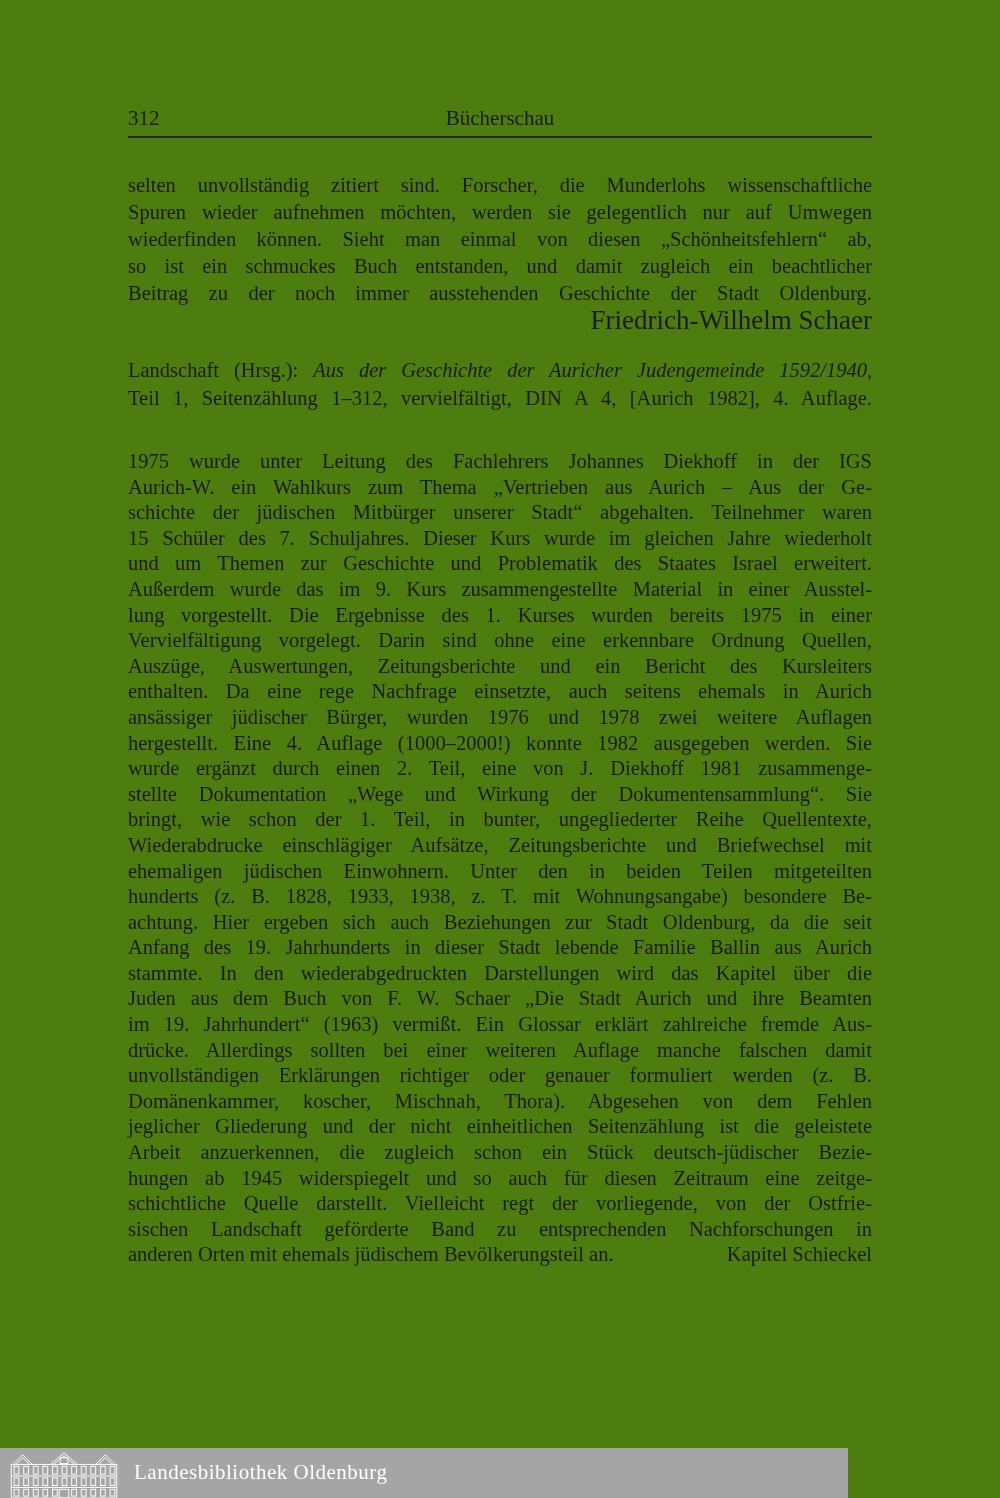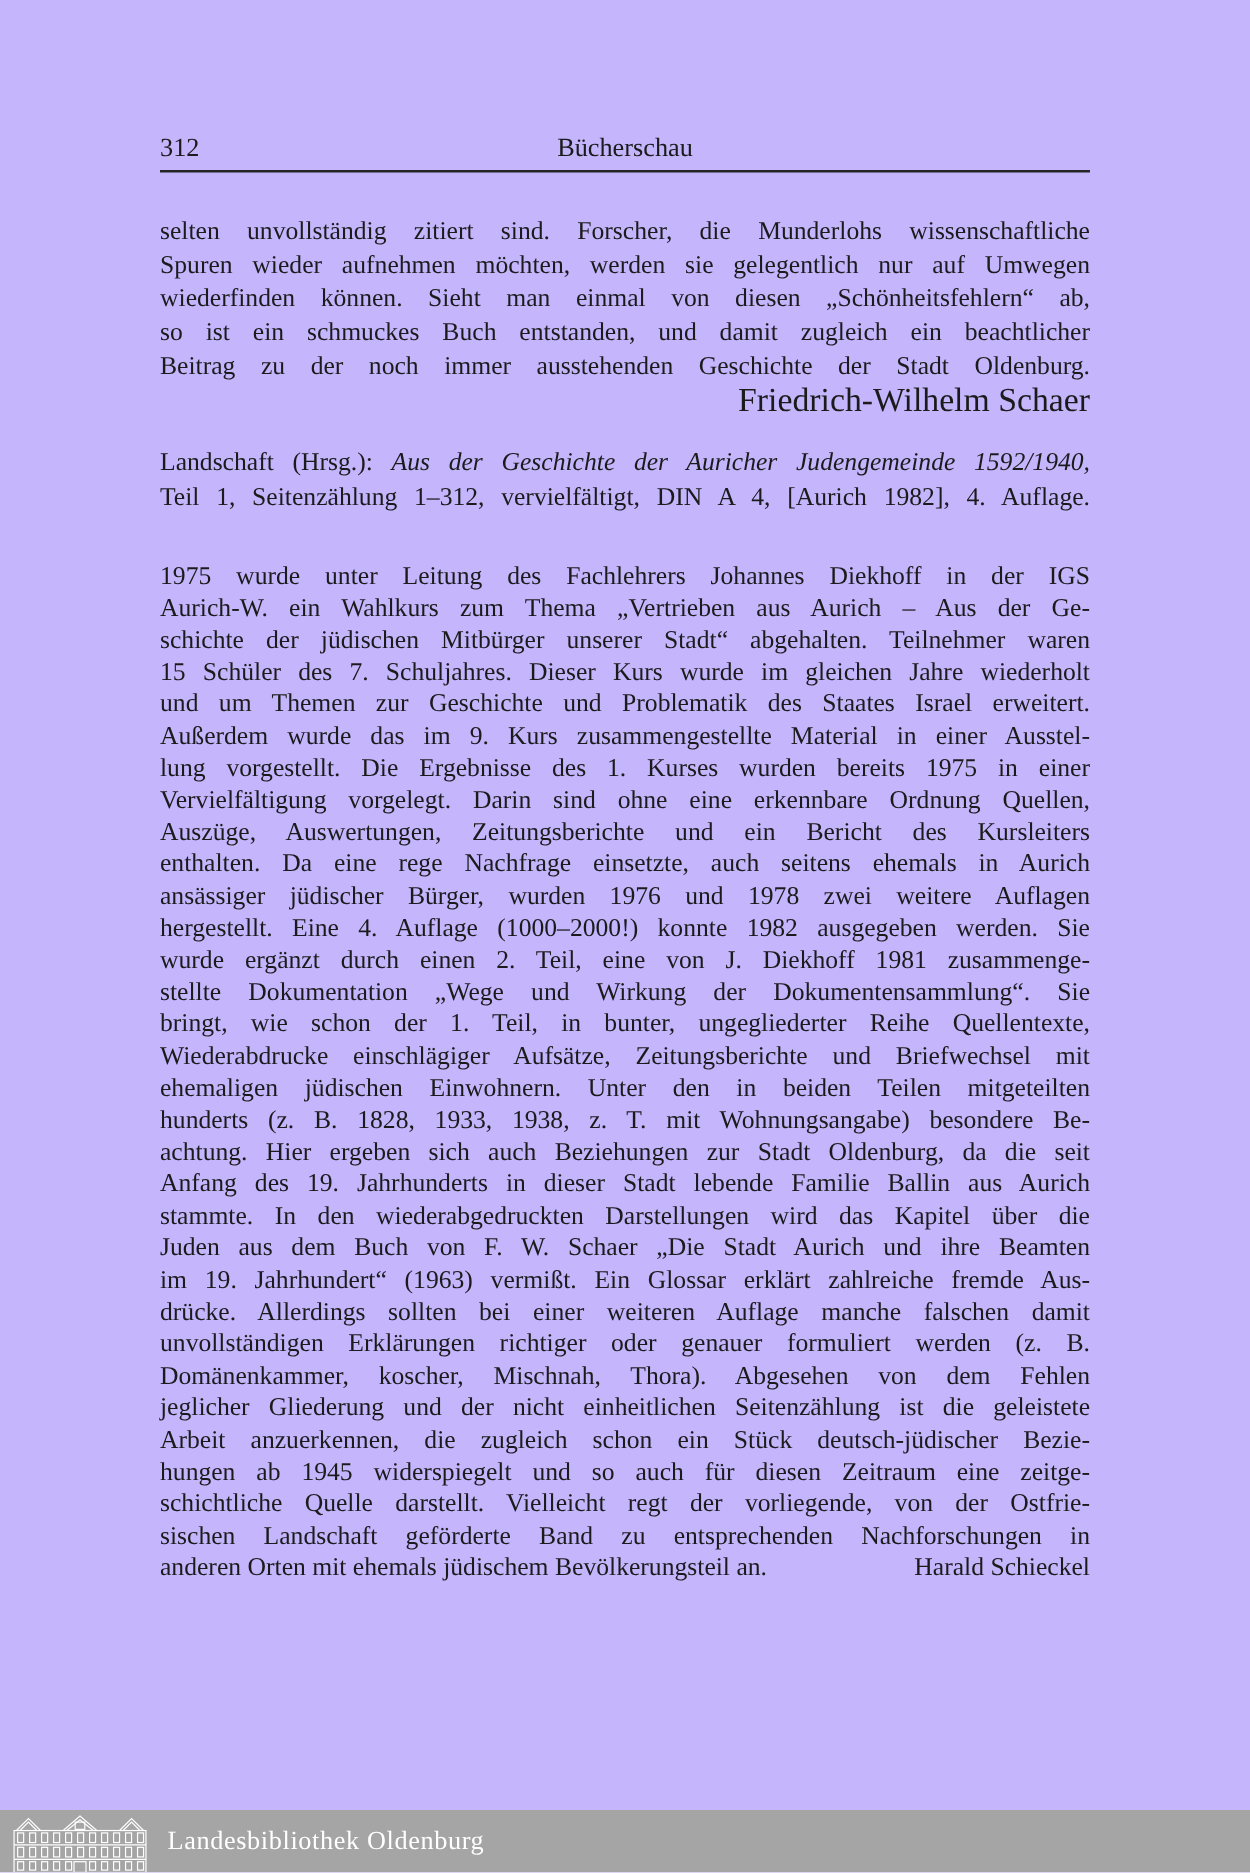--- a/index.html
+++ b/index.html
@@ -71,41 +71,41 @@
   .last-line {
     display: flex;
     justify-content: space-between;
     font-size: 20.5px;
   }
   
   .footer-bar {
     position: absolute;
     left: 0;
     top: 1448px;
-    width: 1000px;
+    width: 848px;
     height: 50px;
   }
   .footer-icon {
     position: absolute;
     left: 8px;
     top: 3px;
   }
   .footer-label {
     position: absolute;
     left: 134px;
     top: 12px;
     font-size: 21px;
     letter-spacing: 0.5px;
     font-family: "Liberation Serif", serif;
   }
 </style>
 </head>
 <body>
 
-<div class="page" style="background: #c4b5fd; color: rgb(27, 27, 27);">
+<div class="page" style="background: #4d7c0f; color: rgb(27, 27, 27);">
 
   <div class="content page-header">
     <span class="page-number">312</span>
     <span class="page-title">Bücherschau</span>
   </div>
   <div class="content header-rule"></div>
 
   <div class="content para-continuation">
     <div>
         <div class="jline">selten unvollständig zitiert sind. Forscher, die Munderlohs wissenschaftliche</div>
@@ -151,21 +151,21 @@
         <div class="jline">unvollständigen Erklärungen richtiger oder genauer formuliert werden (z. B.</div>
         <div class="jline">Domänenkammer, koscher, Mischnah, Thora). Abgesehen von dem Fehlen</div>
         <div class="jline">jeglicher Gliederung und der nicht einheitlichen Seitenzählung ist die geleistete</div>
         <div class="jline">Arbeit anzuerkennen, die zugleich schon ein Stück deutsch-jüdischer Bezie-</div>
         <div class="jline">hungen ab 1945 widerspiegelt und so auch für diesen Zeitraum eine zeitge-</div>
         <div class="jline">schichtliche Quelle darstellt. Vielleicht regt der vorliegende, von der Ostfrie-</div>
         <div class="jline">sischen Landschaft geförderte Band zu entsprechenden Nachforschungen in</div>
       </div>
     <div class="last-line">
       <span>anderen Orten mit ehemals jüdischem Bevölkerungsteil an.</span>
-      <span>Harald Schieckel</span>
+      <span>Kapitel Schieckel</span>
     </div>
   </div>
 
   <div class="footer-bar" style="background: rgb(165, 165, 165);">
     <svg class="footer-icon" width="112" height="47" viewBox="0 0 116 49" fill="none" stroke="#ffffff" stroke-width="1">
 
       <rect x="3" y="14" width="110" height="35"></rect>
 
       <line x1="3" y1="26" x2="113" y2="26"></line>
       <line x1="3" y1="38" x2="113" y2="38"></line>

